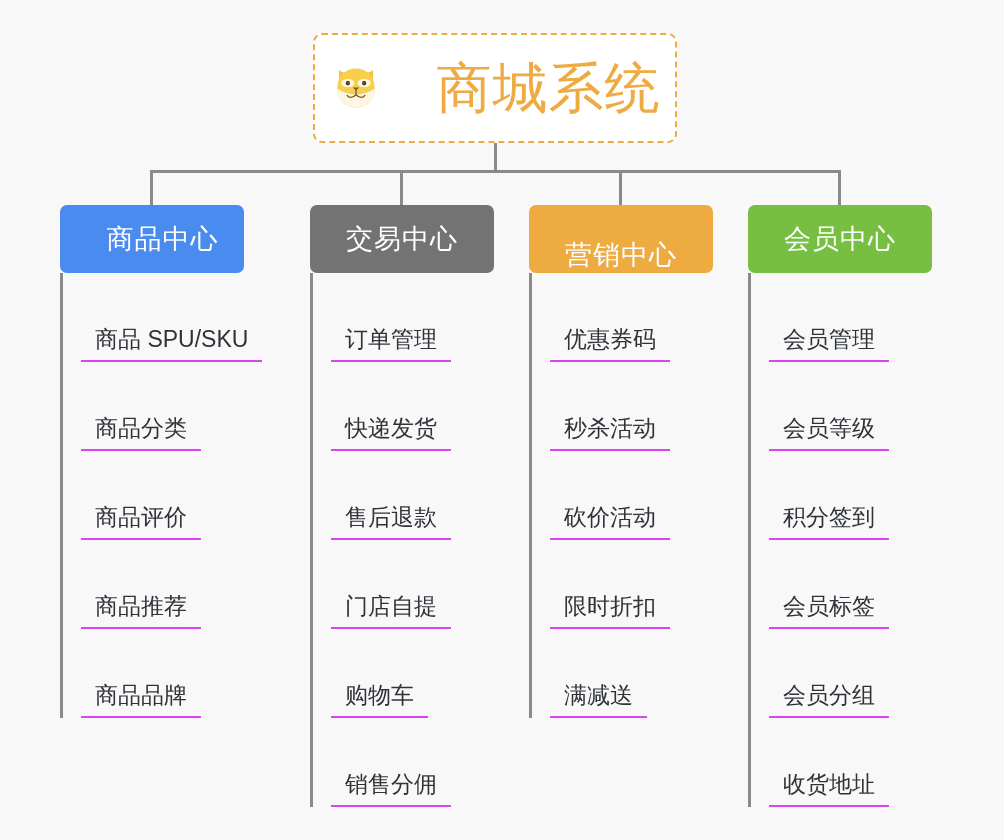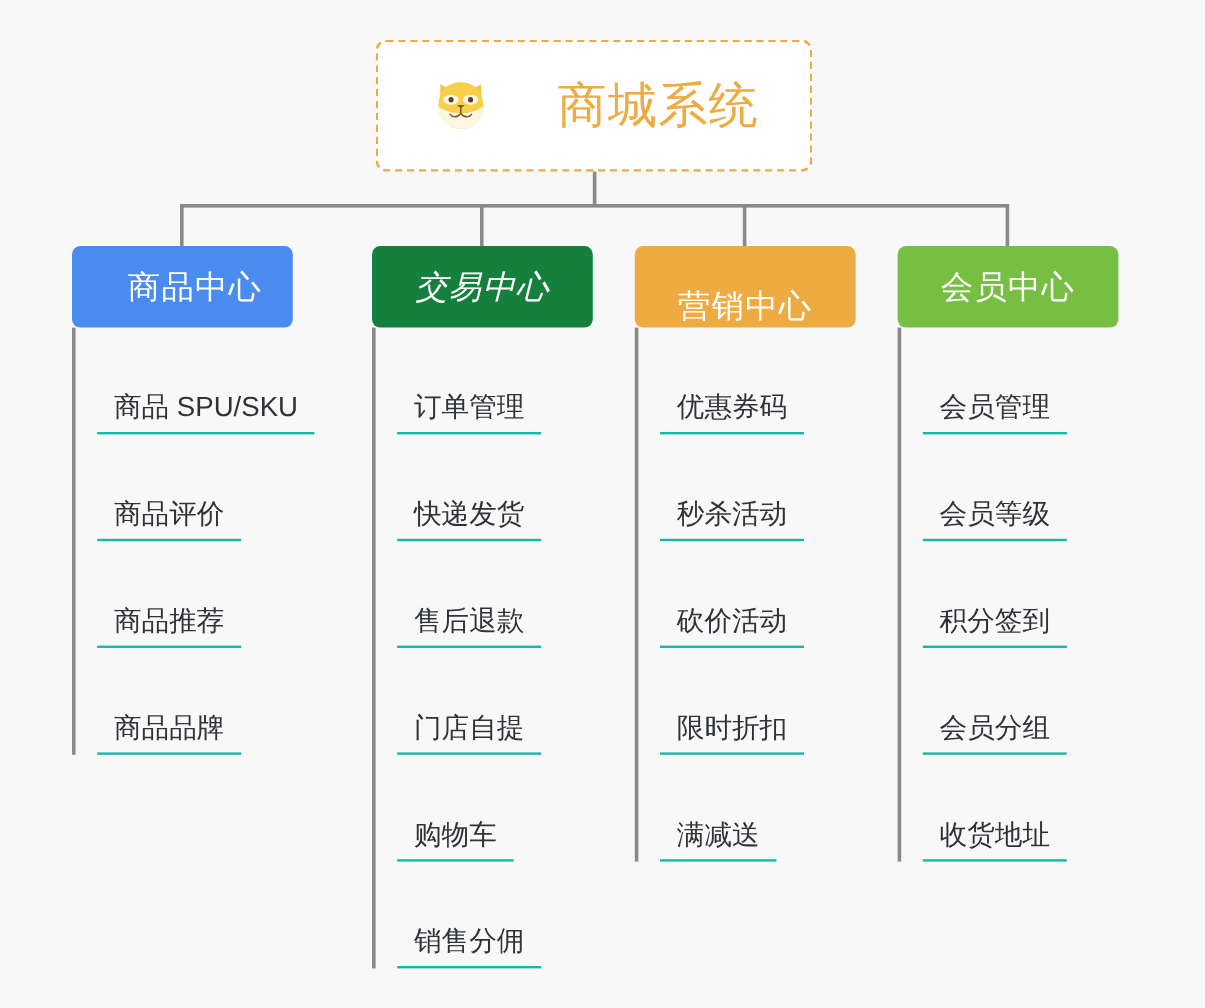--- a/index.html
+++ b/index.html
@@ -35,21 +35,21 @@
     gap: 14px;
   }
   .root-icon {
     width: 52px;
     height: 52px;
     flex: 0 0 52px;
     position: relative;
     display: block;
   }
   .root-title {
-    font-size: 41px;
+    font-size: 55px;
     color: #eeab42;
     line-height: 1;
     letter-spacing: 1px;
     white-space: nowrap;
     margin-left: 41px;
   }
 
   
   .conn {
     position: absolute;
@@ -103,33 +103,33 @@
     height: 89px;
     display: flex;
     align-items: flex-end;
     position: relative;
   }
   .leaf-label {
     font-size: 23px;
     color: #2f3338;
     line-height: 1;
     padding: 0 14px 9px 14px;
-    border-bottom: 2px solid #14b8a6;
+    border-bottom: 2px solid #d946ef;
     white-space: nowrap;
     display: inline-block;
   }
 
   
   .col-0 { left: 60px; }
   .col-1 { left: 310px; }
   .col-2 { left: 529px; }
   .col-3 { left: 748px; }
 
   .cat-0 { width: 184px; background: #4a8bef; padding-left: 21px; }
-  .cat-1 { width: 184px; background: #15803d; font-style: italic; }
+  .cat-1 { width: 184px; background: #737373; }
   .cat-2 { width: 184px; background: #edab42; align-items: flex-end; }
   .cat-3 { width: 184px; background: #77bf42; }
 
   .drop-0 { left: 150px; }
   .drop-1 { left: 400px; }
   .drop-2 { left: 619px; }
   .drop-3 { left: 838px; }
 </style>
 </head>
 <body>
@@ -169,20 +169,23 @@
 
   <div class="column col-0">
     <div class="cat-box cat-0">
       <span>商品中心</span>
     </div>
     <div class="leaf-list">
       <div class="leaf-item">
         <span class="leaf-label">商品 SPU/SKU</span>
       </div>
       <div class="leaf-item">
+        <span class="leaf-label">商品分类</span>
+      </div>
+      <div class="leaf-item">
         <span class="leaf-label">商品评价</span>
       </div>
       <div class="leaf-item">
         <span class="leaf-label">商品推荐</span>
       </div>
       <div class="leaf-item">
         <span class="leaf-label">商品品牌</span>
       </div>
     </div>
   </div>
@@ -244,20 +247,23 @@
       <div class="leaf-item">
         <span class="leaf-label">会员管理</span>
       </div>
       <div class="leaf-item">
         <span class="leaf-label">会员等级</span>
       </div>
       <div class="leaf-item">
         <span class="leaf-label">积分签到</span>
       </div>
       <div class="leaf-item">
+        <span class="leaf-label">会员标签</span>
+      </div>
+      <div class="leaf-item">
         <span class="leaf-label">会员分组</span>
       </div>
       <div class="leaf-item">
         <span class="leaf-label">收货地址</span>
       </div>
     </div>
   </div>
 
 </div>
 

